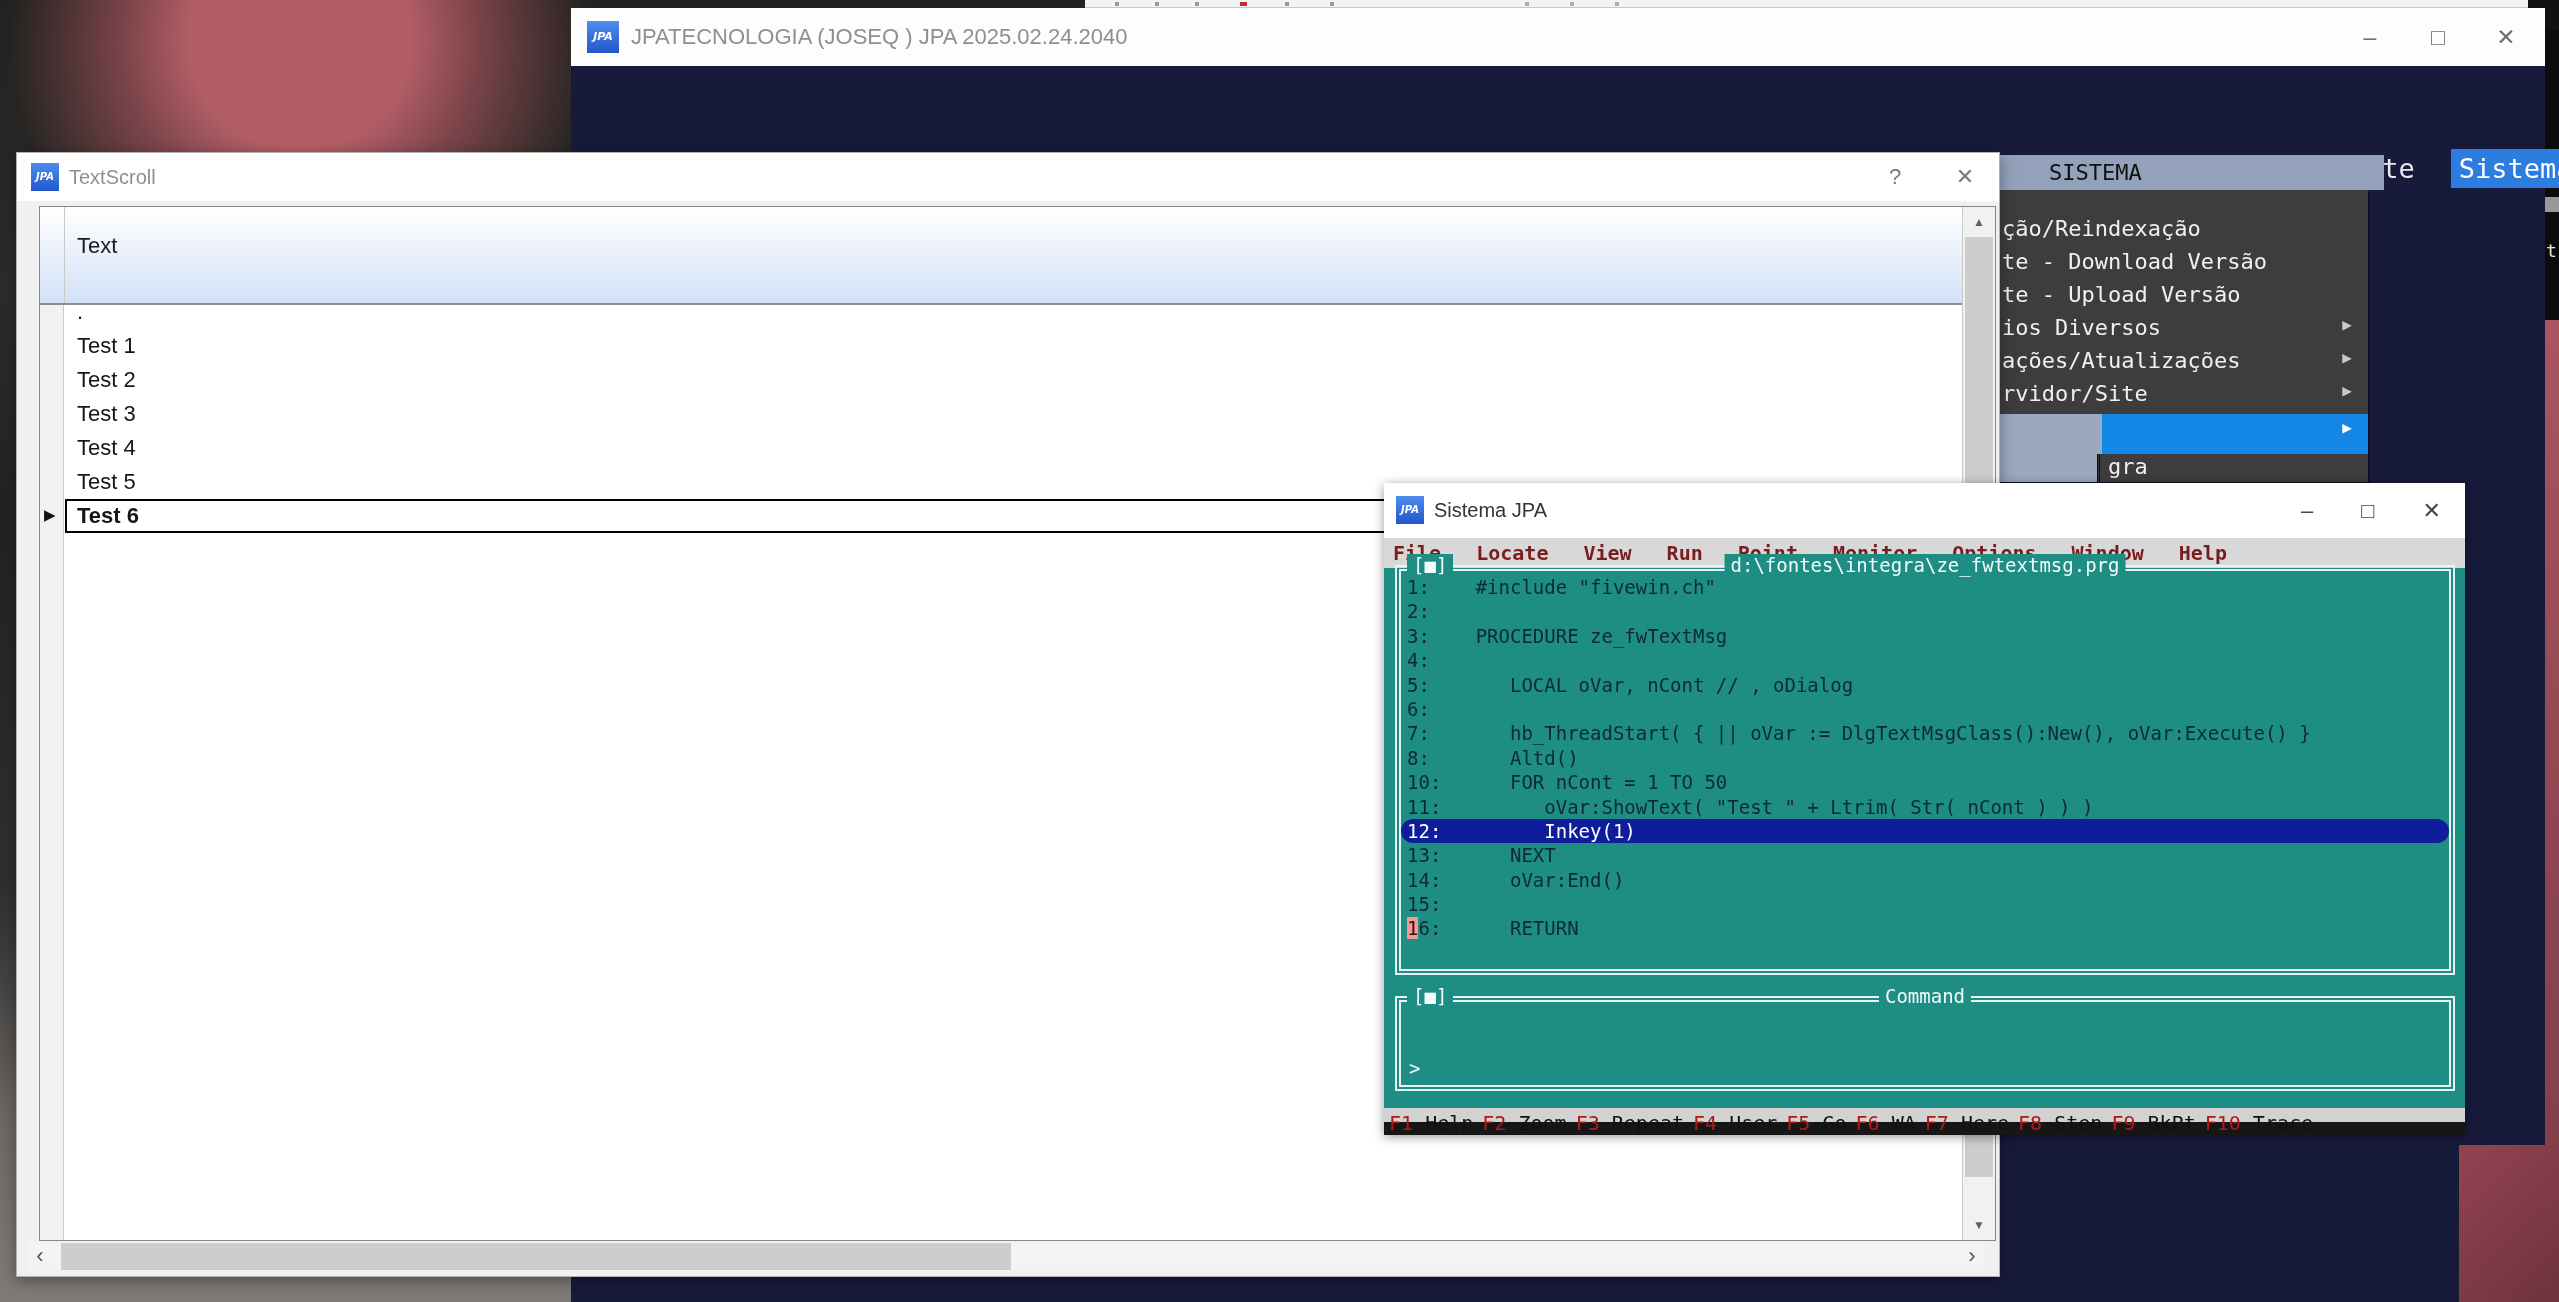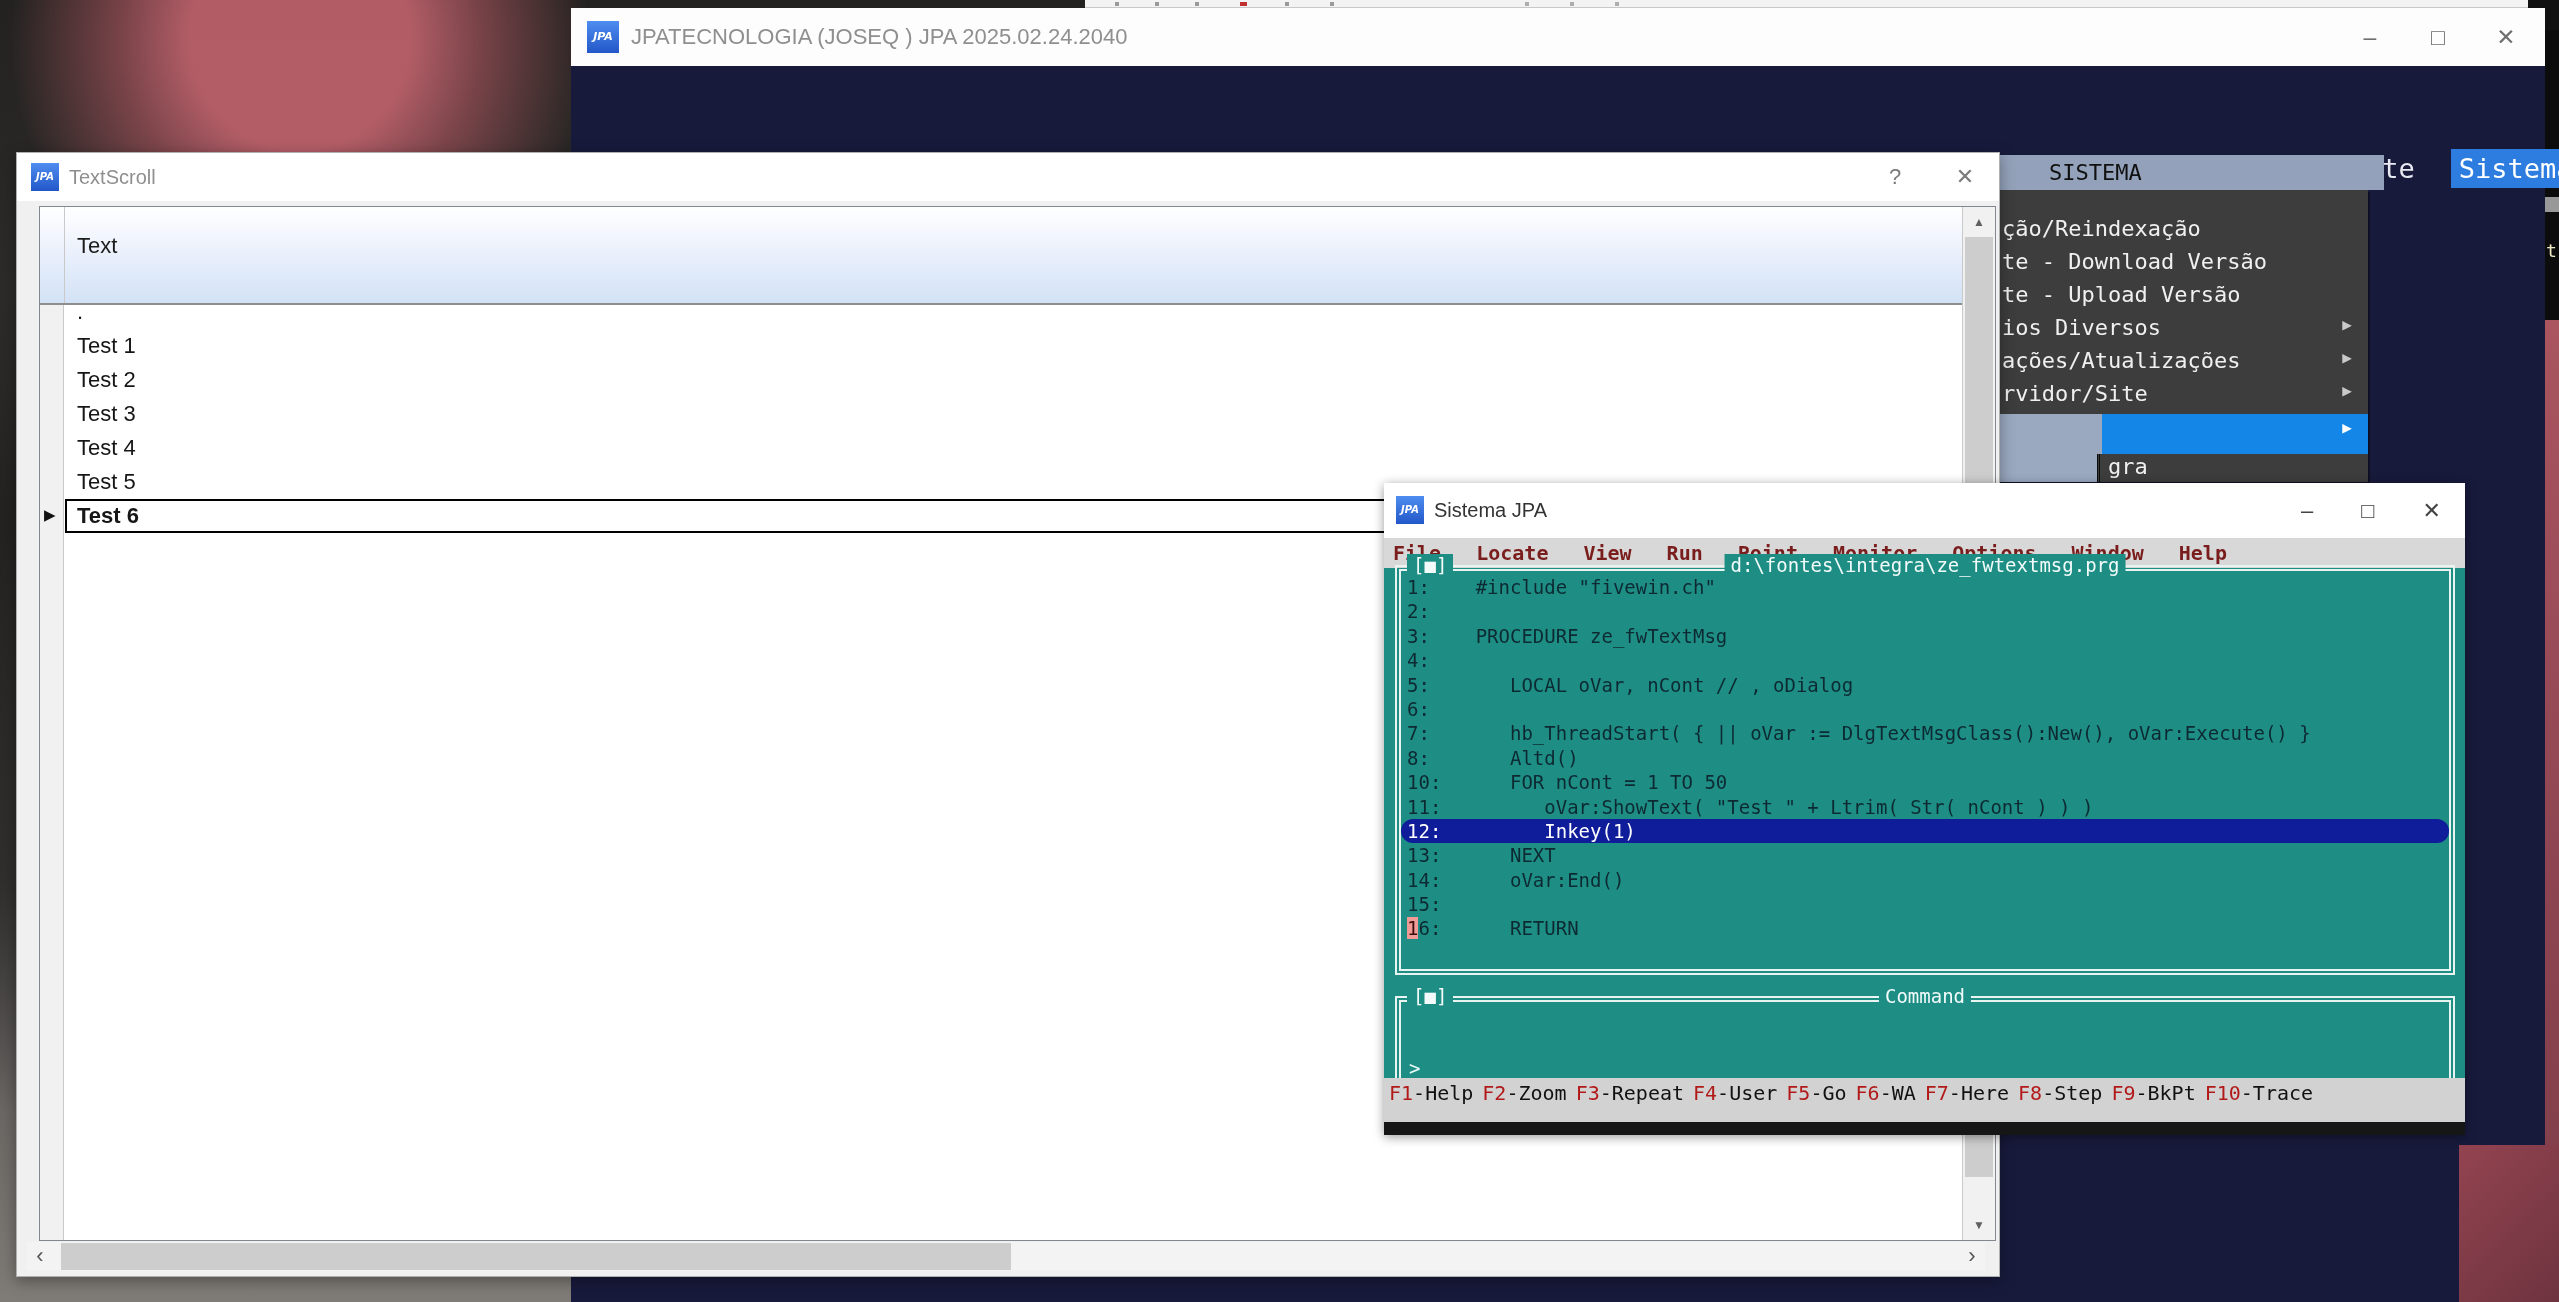--- a/index.html
+++ b/index.html
@@ -108,21 +108,21 @@
   #dbg-code { position:absolute; inset:0; padding:4px 2px 0 6px; overflow:hidden; }
   .cl { font:19px "DejaVu Sans Mono", monospace; height:24.4px; line-height:24.4px; color:#0d2a33; white-space:pre; }
   .cl.hl { background:#0f1d9a; color:#fff; margin-left:-6px; padding-left:6px; margin-right:-2px;border-radius:12px; }
   .cur { background:#f29a96; color:#3a0d0d; }
   .boxlbl { position:absolute; top:-17px; background:#1e8e85; color:#f2fbfa;
             font:19px "DejaVu Sans Mono", monospace; padding:0 6px; line-height:22px; }
   .boxlbl.left { left:6px; }
   .boxlbl.center { left:50%; transform:translateX(-50%); }
   #dbg-cmdbox { top:513px; height:95px; }
   .dbg-prompt { position:absolute; left:8px; bottom:6px; font:19px "DejaVu Sans Mono", monospace; color:#eafaf8; }
-  .dbg-keybar { position:absolute; left:0; right:0; bottom:0; height:44px; background:#d2d2d2;
+  .dbg-keybar { position:absolute; left:0; right:0; bottom:0; height:14px; background:#d2d2d2;
                 font:20px "DejaVu Sans Mono", monospace; line-height:30px; padding-left:5px; white-space:nowrap; }
   .fk { margin-right:9px; }
   .fkk { color:#b21a1a; }
   .fkl { color:#111; }
 </style>
 </head>
 <body>
 
 <div id="screen">
 

